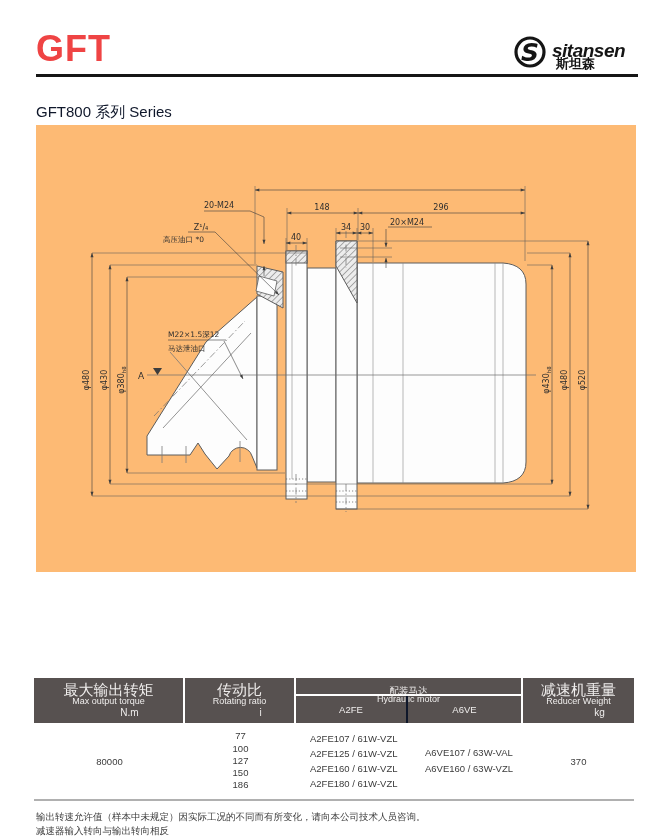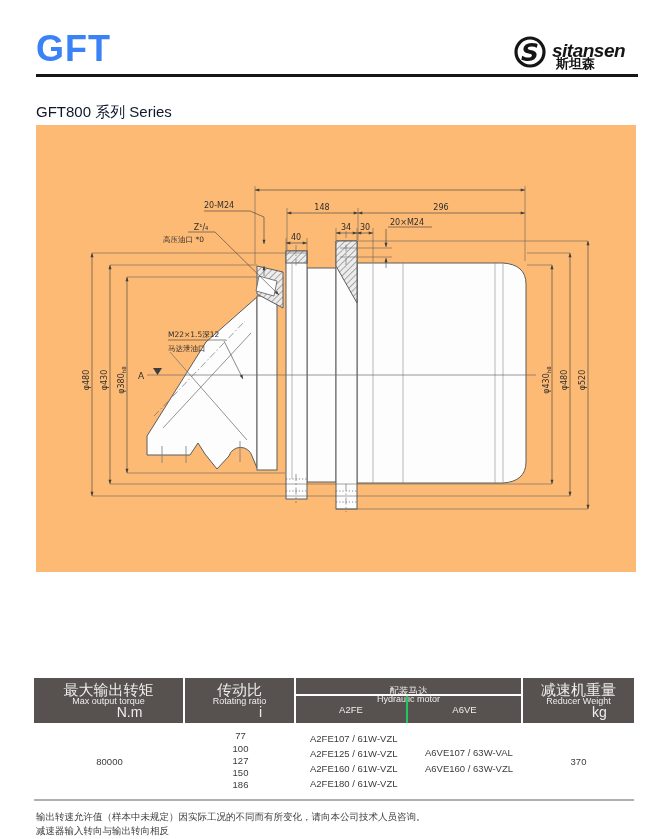--- a/index.html
+++ b/index.html
@@ -1,44 +1,44 @@
 <!DOCTYPE html>
 <html><head>
 <meta charset="utf-8">
 <style>
   html,body{margin:0;padding:0;}
   body{width:661px;height:839px;position:relative;background:#fff;
        font-family:"Liberation Sans","DejaVu Sans",sans-serif;color:#3b3b3b;}
   .abs{position:absolute;}
   
-  #brand{left:36px;top:28px;font-size:36px;font-weight:900;letter-spacing:1px;color:#3b82f6;}
+  #brand{left:36px;top:28px;font-size:36px;font-weight:900;letter-spacing:1px;color:#ef4444;}
   #logo{left:512px;top:30px;width:130px;height:46px;}
   #logo-name{left:552px;top:40px;font-size:19px;font-weight:900;font-style:italic;color:#151515;letter-spacing:-0.5px;}
   #logo-cn{left:556px;top:55px;font-size:13px;font-weight:700;color:#151515;}
   #header-rule{left:36px;top:74px;width:602px;height:3px;background:#161616;}
   #subtitle{left:36px;top:103px;font-size:15px;color:#0f172a;}
   
   #panel{left:36px;top:125px;width:600px;height:447px;background:#fdba74;}
   
   #spec-table{left:34px;top:678px;width:600px;}
   .thead{display:grid;grid-template-columns:151px 111px 227px 111px;}
   .hcell{background:#575150;color:#efedec;text-align:center;border-right:2px solid #fff;
          box-sizing:border-box;height:45px;display:flex;flex-direction:column;justify-content:center;}
   .hcell:last-child{border-right:none;}
   .hcell .cn{font-size:15px;line-height:12px;}
   .hcell .en{font-size:9px;line-height:11px;}
-  .hcell .unit{font-size:14px;line-height:11px;padding-left:42px;}
+  .hcell .unit{font-size:10px;line-height:11px;padding-left:42px;}
   .motor-head{padding:0;display:block;}
   .motor-top{height:18px;border-bottom:2px solid #fff;box-sizing:border-box;
              display:flex;flex-direction:column;justify-content:center;}
   .motor-top .cn{font-size:9.5px;line-height:9px;margin-top:18px;}
   .motor-top .en{font-size:9px;line-height:9px;}
   .motor-sub{display:grid;grid-template-columns:112px 113px;height:27px;}
   .motor-sub div{display:flex;align-items:center;justify-content:center;font-size:9.5px;}
-  .motor-sub div:first-child{border-right:2px solid #22c55e;box-sizing:border-box;}
+  .motor-sub div:first-child{border-right:2px solid #0f172a;box-sizing:border-box;}
   .tbody{display:grid;grid-template-columns:151px 111px 112px 115px 111px;
          border-bottom:2px solid #b0b0b0;height:76px;font-size:9.5px;color:#3b3b3b;}
   .bcell{display:flex;flex-direction:column;justify-content:center;}
   .center{align-items:center;text-align:center;}
   .ratios div{line-height:12.2px;text-align:center;}
   .mlist div{line-height:15.2px;}
   .mlist{padding-left:14px;}
   .mlist2 div{line-height:16px;}
   .mlist2{padding-left:17px;}
   

